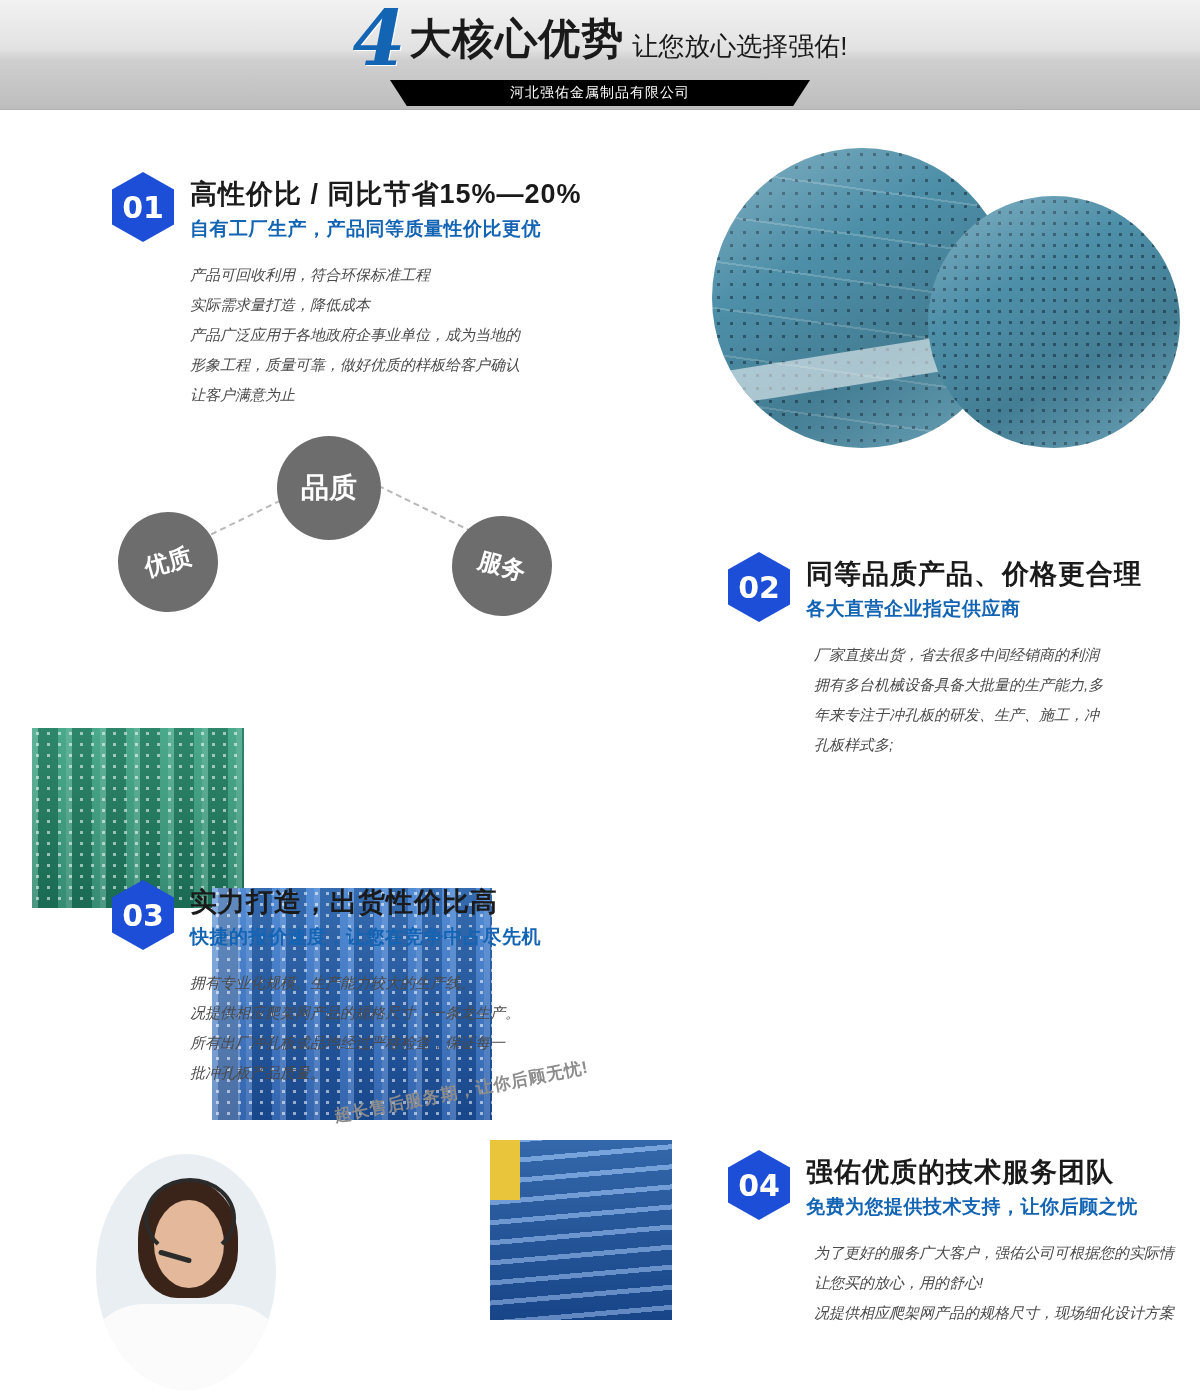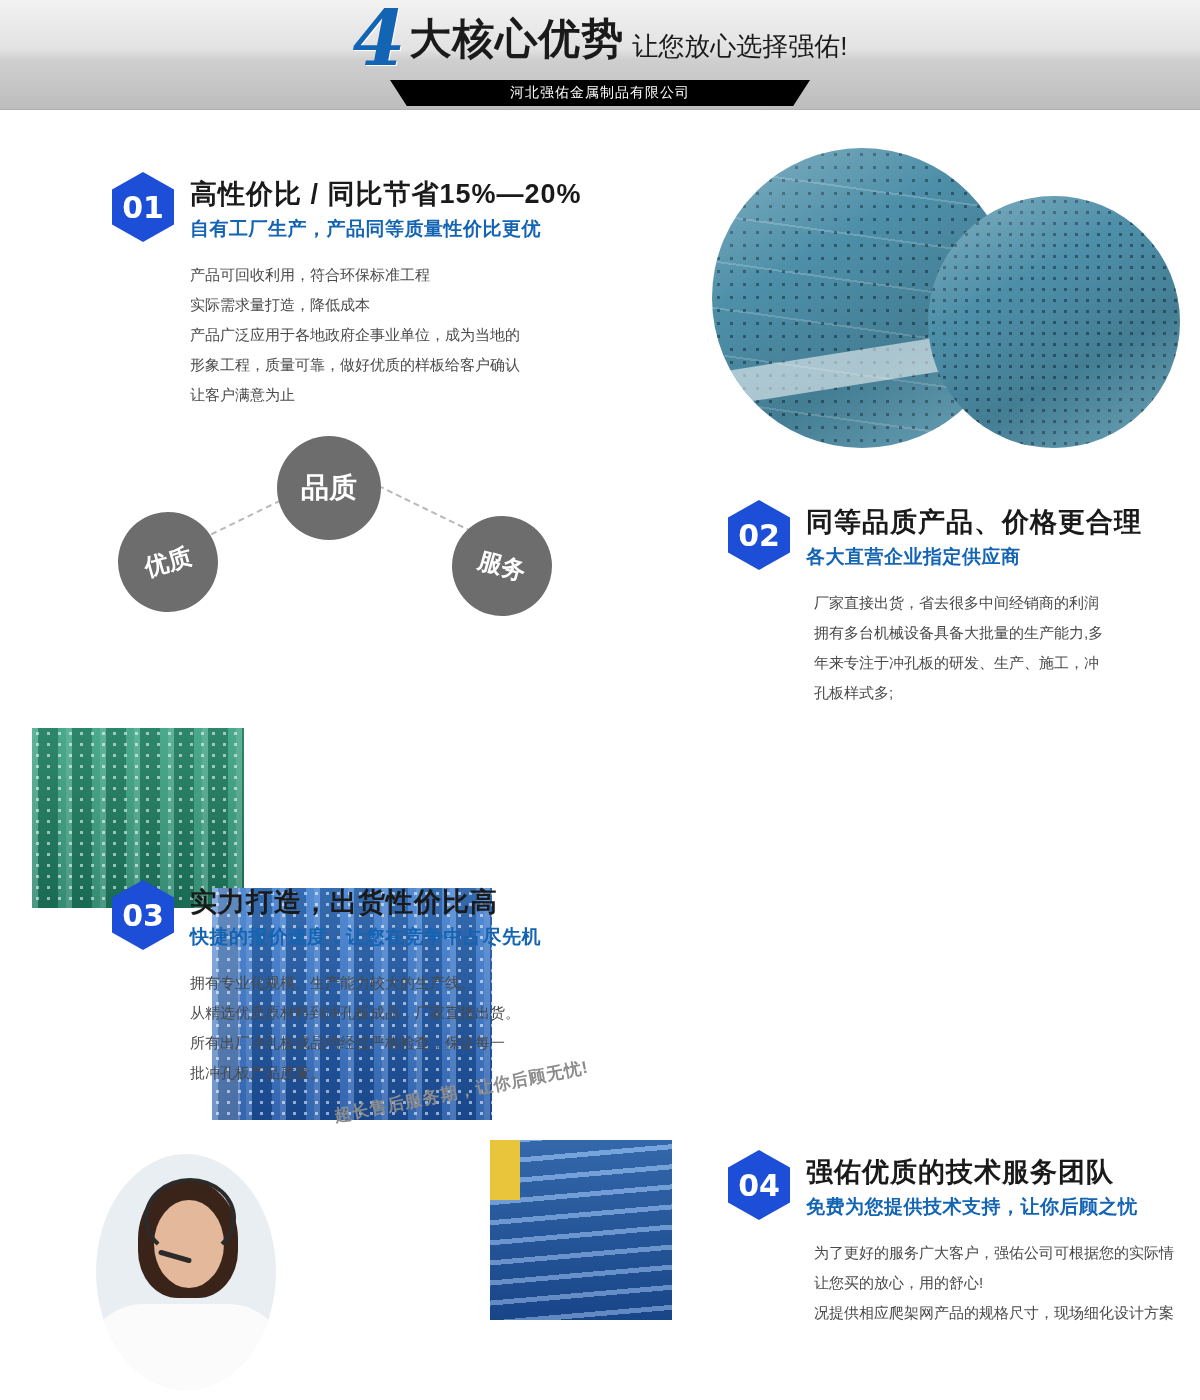--- a/index.html
+++ b/index.html
@@ -59,21 +59,21 @@
     color: #fff; font-size: 30px; font-weight: bold;
     font-family: "DejaVu Sans", sans-serif;
     flex: 0 0 auto;
   }
 
   .block { position: absolute; }
   .blk-head { display: flex; align-items: flex-start; gap: 16px; }
   .titles { padding-top: 4px; }
   .t1 { font-size: 27px; font-weight: bold; color: #1a1a1a; letter-spacing: 1px; }
   .t2 { font-size: 19px; font-weight: bold; color: #1464b4; margin-top: 4px; letter-spacing: .5px; }
-  .body-text { font-size: 15px; color: #4a4a4a; line-height: 30px; margin-top: 18px; }
+  .body-text { font-size: 15px; color: #4a4a4a; line-height: 30px; margin-top: 18px; font-style: italic; }
 
   
   .photo { position: absolute; overflow: hidden; }
 
   
   .circ {
     position: absolute; border-radius: 50%;
     background: #4d8fa8; overflow: hidden;
   }
   .perf {
@@ -193,21 +193,21 @@
 <div class="photo blue-net" style="left:212px; top:598px; width:280px; height:232px;">
   <div class="wave"></div>
   <div class="dots-sm"></div>
   <div style="position:absolute;left:0;top:0;width:28px;height:232px;background:rgba(255,255,255,.22);"></div>
 </div>
 <div class="photo blue-net" style="left:490px; top:618px; width:182px; height:180px;">
   <div style="position:absolute;inset:0;background:repeating-linear-gradient(175deg, rgba(255,255,255,.30) 0 5px, rgba(0,0,0,.18) 5px 20px);"></div>
   <div style="position:absolute;left:0;top:0;width:30px;height:60px;background:#e8c53a;"></div>
 </div>
 
-<div class="block" style="left:728px; top:500px; width:440px;">
+<div class="block" style="left:728px; top:552px; width:440px;">
   <div class="blk-head">
     <div class="hex">02</div>
     <div class="titles">
       <div class="t1">同等品质产品、价格更合理</div>
       <div class="t2">各大直营企业指定供应商</div>
     </div>
   </div>
   <div class="body-text" style="margin-left:86px;">
     <div>厂家直接出货，省去很多中间经销商的利润</div>
     <div>拥有多台机械设备具备大批量的生产能力,多</div>
@@ -219,21 +219,21 @@
 <div class="block" style="left:112px; top:880px; width:520px;">
   <div class="blk-head">
     <div class="hex">03</div>
     <div class="titles">
       <div class="t1">实力打造，出货性价比高</div>
       <div class="t2">快捷的报价速度，让您在竞争中占尽先机</div>
     </div>
   </div>
   <div class="body-text" style="margin-left:78px;">
     <div>拥有专业化规模、生产能力较大的生产线。</div>
-    <div>从精选优质原材料到冲孔板成品，厂家直接出货。</div>
+    <div>况提供相应爬架网产品的规格尺寸，一条龙生产。</div>
     <div>所有出厂冲孔板成品均经过严格检查，保证每一</div>
     <div>批冲孔板产品质量。</div>
   </div>
 </div>
 
 <div class="slogan" style="left:332px; top:1080px;">超长售后服务期，让你后顾无忧!</div>
 
 <div class="agent-circle" style="left:96px; top:1154px; width:180px; height:236px;">
   <div class="shoulders" style="left:-12px; top:150px; width:204px; height:110px;"></div>
   <div class="hair" style="left:42px; top:26px; width:100px; height:118px;"></div>

